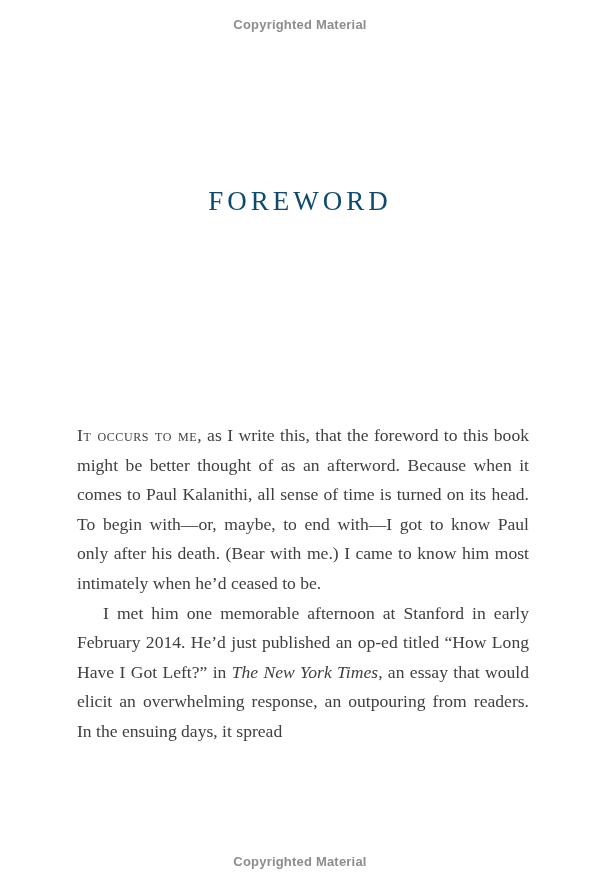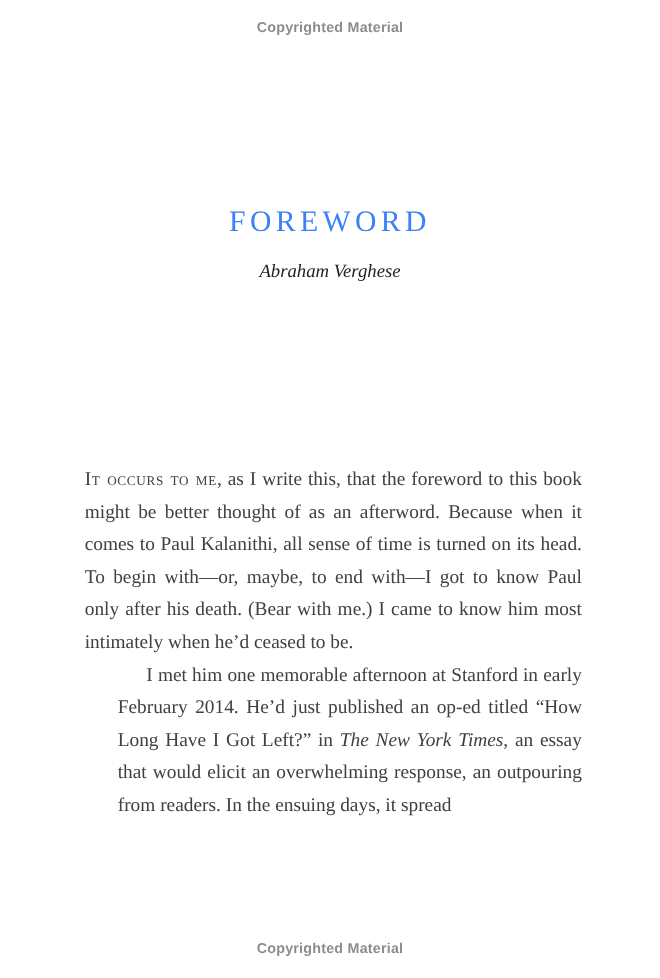--- a/index.html
+++ b/index.html
@@ -28,21 +28,21 @@
   .title {
     position: absolute;
     top: 186px;
     left: 0;
     width: 100%;
     text-align: center;
     font-family: "Liberation Serif", serif;
     font-weight: normal;
     font-size: 27px;
     letter-spacing: 4px;
-    color: #3b82f6;
+    color: #0c4a6e;
   }
   .author {
     position: absolute;
     top: 237px;
     left: 0;
     width: 100%;
     text-align: center;
     font-style: italic;
     font-size: 17px;
     color: #222222;
@@ -51,37 +51,36 @@
     position: absolute;
     top: 421px;
     left: 77px;
     width: 452px;
     font-size: 17.6px;
     line-height: 29.6px;
     color: #404040;
     text-align: justify;
   }
   .para { margin: 0; }
-  .para.indent { text-indent: 26px; margin-left: 30px; }
+  .para.indent { text-indent: 26px; }
   .smallcaps {
     font-variant: small-caps;
     letter-spacing: 0.6px;
   }
   .italic { font-style: italic; }
 </style>
 </head>
 <body>
 
 <div class="page">
 
   <div class="copyright top">Copyrighted Material</div>
 
   <h1 class="title">FOREWORD</h1>
 
-  <div class="author">Abraham Verghese</div>
 
   <div class="body-text">
     <p class="para"><span class="smallcaps">It occurs to me</span><span>, as I write this, that the foreword to this book might be better thought of as an afterword. Because when it comes to Paul Kalanithi, all sense of time is turned on its head. To begin with—or, maybe, to end with—I got to know Paul only after his death. (Bear with me.) I came to know him most intimately when he’d ceased to be.</span></p>
     <p class="para indent"><span>I met him one memorable afternoon at Stanford in early February 2014. He’d just published an op-ed titled “How Long Have I Got Left?” in </span><span class="italic">The New York Times</span><span>, an essay that would elicit an overwhelming response, an outpouring from readers. In the ensuing days, it spread</span></p>
   </div>
 
   <div class="copyright bottom">Copyrighted Material</div>
 
 </div>
 

